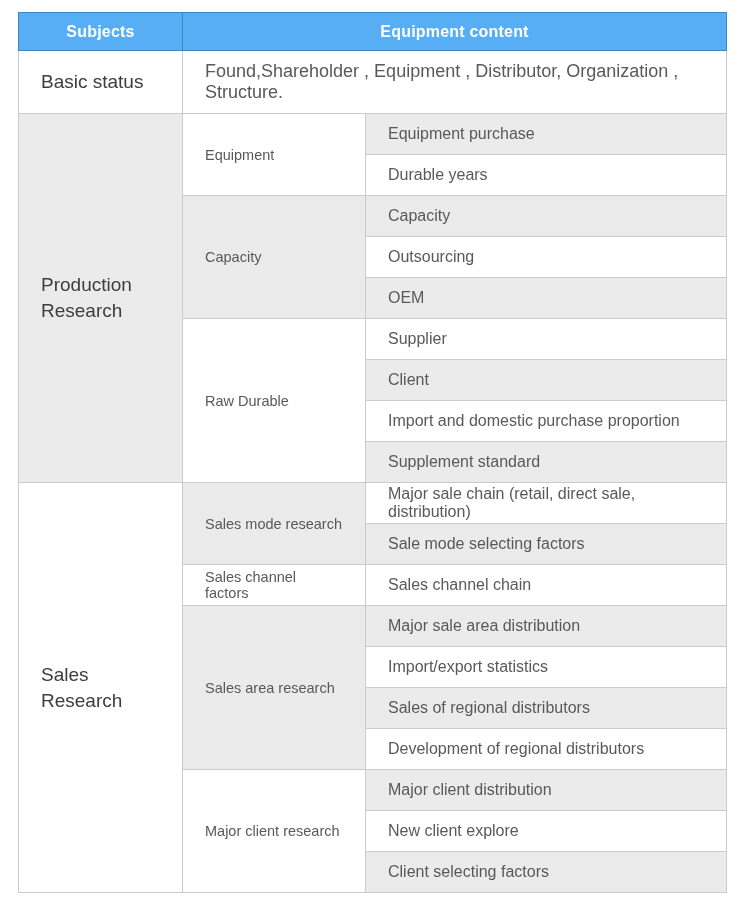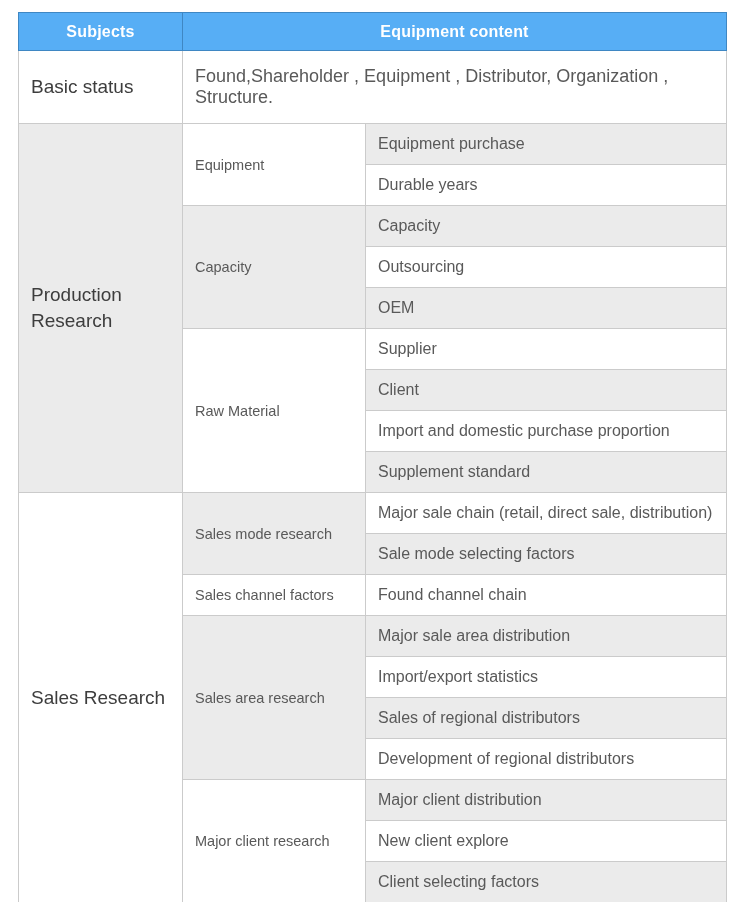--- a/index.html
+++ b/index.html
@@ -23,36 +23,36 @@
     border-collapse: collapse;
     table-layout: fixed;
   }
   col.c1 { width: 164px; }
   col.c2 { width: 183px; }
   col.c3 { width: 361px; }
 
   th, td {
     border: 1px solid #cbcbcb;
     vertical-align: middle;
-    padding: 0 12px;
+    padding: 0 22px;
     box-sizing: border-box;
     overflow: hidden;
   }
 
   tr.hdr-row { height: 38px; }
   th.hdr {
     background: #57aef5;
     color: #ffffff;
     font-size: 16px;
     font-weight: bold;
     border: 1px solid #3f87c3;
     letter-spacing: 0.2px;
   }
 
-  tr.basic-row { height: 73px; }
+  tr.basic-row { height: 63px; }
   td.subj {
     font-size: 19px;
     color: #3d3d3d;
     line-height: 1.35;
   }
   td.content {
     font-size: 18px;
     color: #595959;
   }
 
@@ -104,21 +104,21 @@
       <td class="grp g" rowspan="3">Capacity</td>
       <td class="item g">Capacity</td>
     </tr>
     <tr class="item-row">
       <td class="item w">Outsourcing</td>
     </tr>
     <tr class="item-row">
       <td class="item g">OEM</td>
     </tr>
     <tr class="item-row">
-      <td class="grp w" rowspan="4">Raw Material</td>
+      <td class="grp w" rowspan="4">Raw Durable</td>
       <td class="item w">Supplier</td>
     </tr>
     <tr class="item-row">
       <td class="item g">Client</td>
     </tr>
     <tr class="item-row">
       <td class="item w">Import and domestic purchase proportion</td>
     </tr>
     <tr class="item-row">
       <td class="item g">Supplement standard</td>
@@ -127,21 +127,21 @@
     <tr class="item-row">
       <td class="subj w" rowspan="10">Sales Research</td>
       <td class="grp g" rowspan="2">Sales mode research</td>
       <td class="item w">Major sale chain (retail, direct sale, distribution)</td>
     </tr>
     <tr class="item-row">
       <td class="item g">Sale mode selecting factors</td>
     </tr>
     <tr class="item-row">
       <td class="grp w">Sales channel factors</td>
-      <td class="item w">Found channel chain</td>
+      <td class="item w">Sales channel chain</td>
     </tr>
     <tr class="item-row">
       <td class="grp g" rowspan="4">Sales area research</td>
       <td class="item g">Major sale area distribution</td>
     </tr>
     <tr class="item-row">
       <td class="item w">Import/export statistics</td>
     </tr>
     <tr class="item-row">
       <td class="item g">Sales of regional distributors</td>

